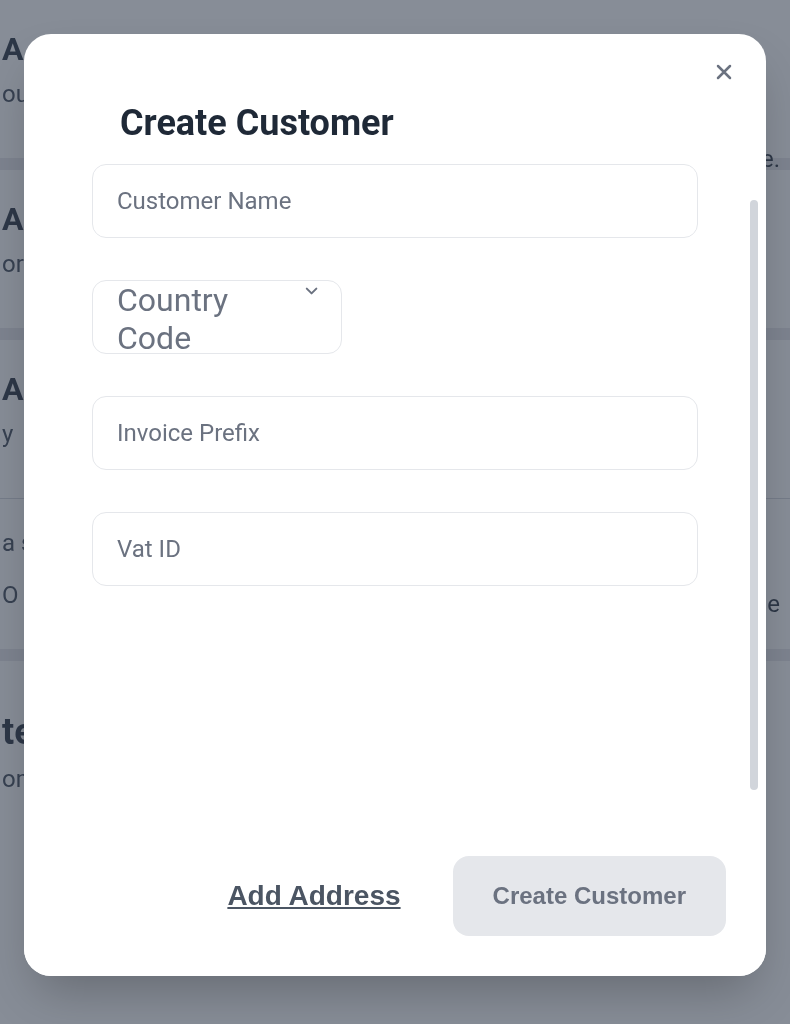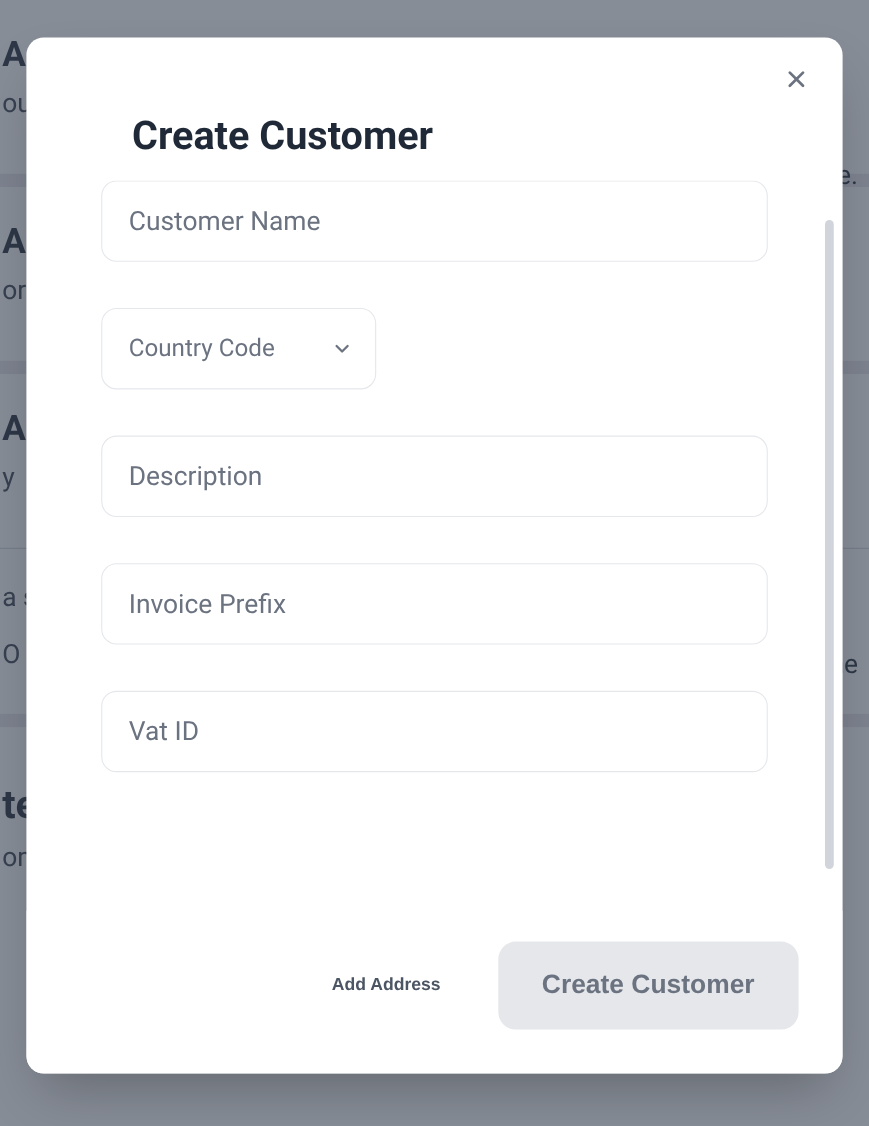--- a/index.html
+++ b/index.html
@@ -47,21 +47,21 @@
       height: 100%;
       background: rgba(55, 65, 81, 0.6);
     }
     .modal {
       position: absolute;
       top: 34px;
       left: 24px;
       right: 24px;
       bottom: 48px;
       background: #ffffff;
-      border-radius: 16px;
+      border-radius: 27px;
       box-shadow: 0 25px 50px -12px rgba(0,0,0,0.25);
       display: flex;
       flex-direction: column;
       overflow: hidden;
     }
     .modal-header {
       padding: 28px 28px 0 28px;
       position: relative;
     }
     .close-btn {
@@ -126,25 +126,25 @@
       display: flex;
       gap: 24px;
     }
     .country-select {
       flex: 0 0 auto;
       width: 250px;
       height: 74px;
       border: 1.5px solid #e5e7eb;
       border-radius: 14px;
       padding: 0 20px 0 24px;
-      font-size: 22px;
+      font-size: 32px;
       color: #6b7280;
       background: #ffffff;
       display: flex;
-      align-items: center;
+      align-items: flex-start;
       justify-content: space-between;
       cursor: pointer;
     }
     .chevron-down {
       width: 20px;
       height: 20px;
       stroke: #6b7280;
       stroke-width: 2.5;
       fill: none;
     }
@@ -156,25 +156,26 @@
       display: flex;
       align-items: center;
       justify-content: flex-end;
       gap: 40px;
       background: #ffffff;
       position: relative;
     }
     .btn-link {
       background: none;
       border: none;
-      font-size: 16px;
+      font-size: 28px;
       font-weight: 600;
       color: #4b5563;
       cursor: pointer;
       padding: 20px 12px;
+      text-decoration: underline;
     }
     .btn-primary {
       background: #e5e7eb;
       border: none;
       border-radius: 16px;
       font-size: 24px;
       font-weight: 600;
       color: #6b7280;
       padding: 26px 40px;
       cursor: pointer;
@@ -231,21 +232,20 @@
 
     <div class="phone-row">
       <div class="country-select">
         <span>Country Code</span>
         <svg class="chevron-down" viewBox="0 0 24 24">
           <path d="M6 9l6 6 6-6" stroke-linecap="round" stroke-linejoin="round"></path>
         </svg>
       </div>
     </div>
 
-    <input type="text" class="input-field" placeholder="Description" style="">
 
     <input type="text" class="input-field" placeholder="Invoice Prefix" style="">
 
     <input type="text" class="input-field" placeholder="Vat ID" style="">
   </div>
 
   <div class="fade-bottom"></div>
 
   <div class="modal-footer">
     <button class="btn-link">Add Address</button>

